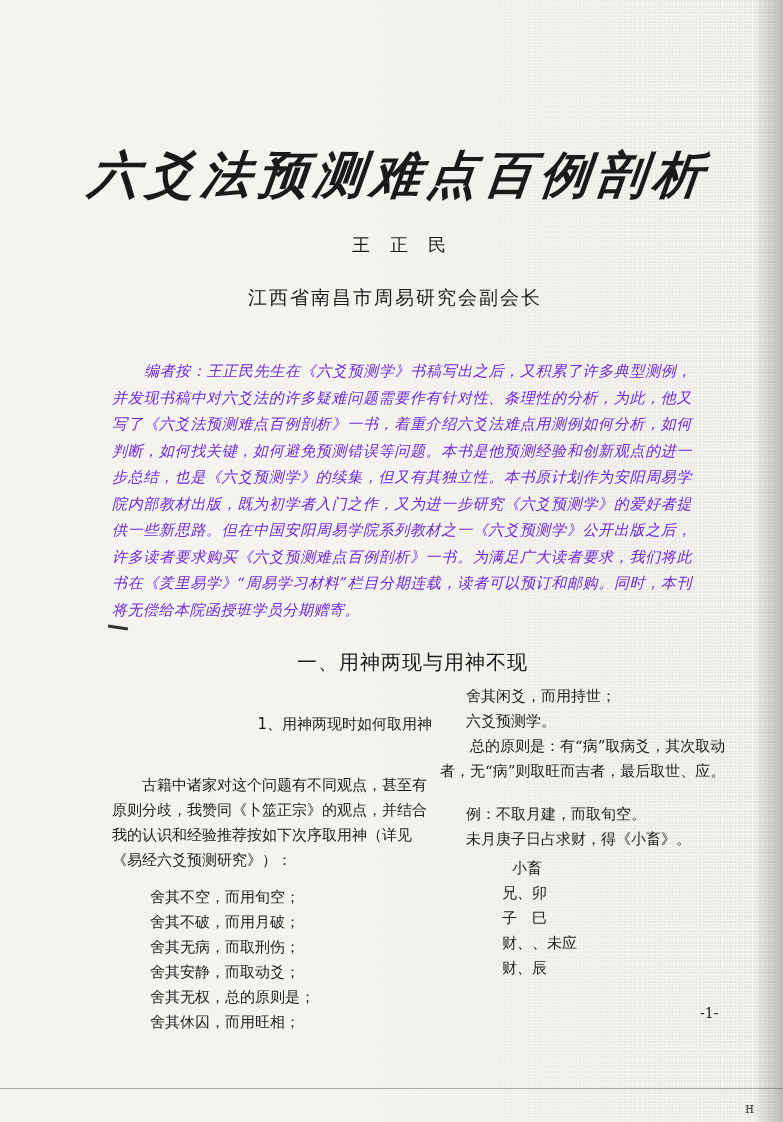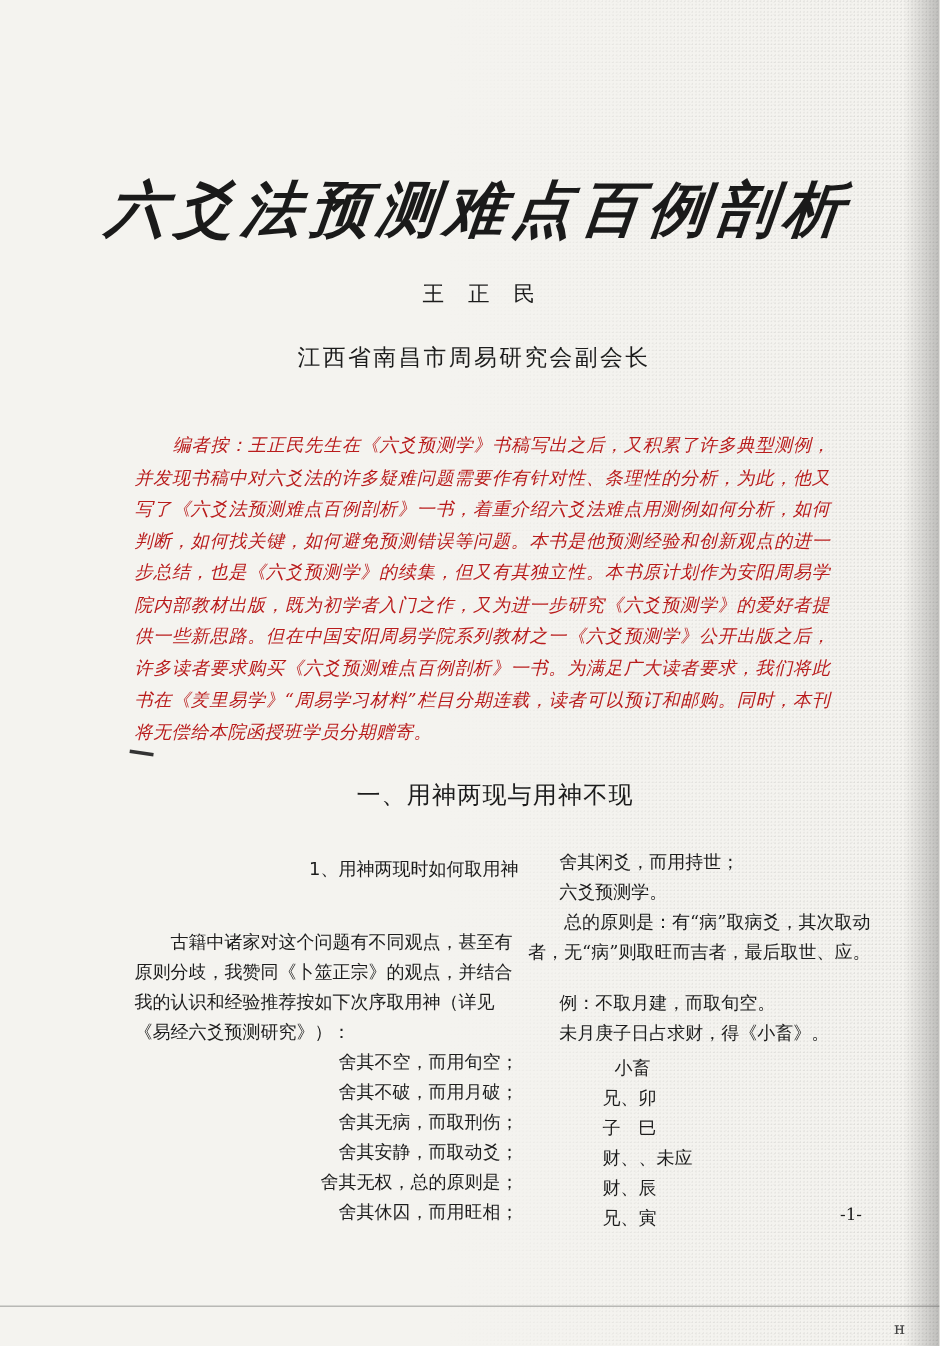--- a/index.html
+++ b/index.html
@@ -34,41 +34,41 @@
   .author {
     position: absolute; left: 352px; top: 233px; font-size: 18px; font-weight: normal;
     letter-spacing: 20px;
   }
   .affil {
     position: absolute; left: 248px; top: 285px; font-size: 19px; letter-spacing: 2px;
   }
   .editor-note {
     position: absolute; left: 112px; top: 358px; width: 580px;
     font-size: 15px; line-height: 26.5px; text-align: justify; letter-spacing: 0.5px;
-    font-style: italic; color: #b91c1c;
+    font-style: italic; color: #6d28d9;
   }
   .editor-note p { margin: 0; text-indent: 32px; }
   .dash-mark {
     position: absolute; left: 108px; top: 626px; width: 20px; height: 3px; background: #333;
     transform: rotate(8deg);
   }
   .section-title {
     position: absolute; left: 297px; top: 649px; font-size: 20px; font-family: "DejaVu Sans", sans-serif;
     letter-spacing: 1px;
   }
   .col-left {
     position: absolute; left: 112px; top: 712px; width: 320px; font-size: 15px; line-height: 25px;
   }
   .sub-title { font-family: "DejaVu Sans", sans-serif; font-size: 15px; margin: 0 0 36px 10px; text-align: right; }
   .col-left p { margin: 0; }
   .indent { text-indent: 30px; }
-  .rule-list { margin: 0; padding: 0; list-style: none; text-align: right; }
+  .rule-list { margin: 12px; padding: 0; list-style: none; }
   .rule-list li { padding-left: 26px; }
   .col-right {
-    position: absolute; left: 440px; top: 706px; width: 300px; font-size: 15px; line-height: 25px;
+    position: absolute; left: 440px; top: 684px; width: 300px; font-size: 15px; line-height: 25px;
   }
   .col-right p { margin: 0; }
   .hex-block { margin-top: 4px; padding-left: 62px; line-height: 25px; }
   .hex-block .hex-name { padding-left: 10px; }
   .gap { height: 18px; }
   .page-num {
     position: absolute; left: 700px; top: 1005px; font-size: 14px;
   }
   .bottom-line {
     position: absolute; left: 0; top: 1088px; width: 783px; height: 1px; background: rgba(60,60,60,0.4);
@@ -127,19 +127,18 @@
   <p class="indent">总的原则是：有“病”取病爻，其次取动者，无“病”则取旺而吉者，最后取世、应。</p>
   <div class="gap"></div>
   <p style="padding-left:26px">例：不取月建，而取旬空。</p>
   <p style="padding-left:26px">未月庚子日占求财，得《小畜》。</p>
   <div class="hex-block">
     <div class="hex-name">小畜</div>
     <div>兄、卯</div>
     <div>子　巳</div>
     <div>财、、未应</div>
     <div>财、辰</div>
-    <div>兄、寅</div>
   </div>
 </div>
 
 <div class="page-num">-1-</div>
 <div class="bottom-line"></div>
 <div class="corner-mark">н</div>
 
 </body></html>

